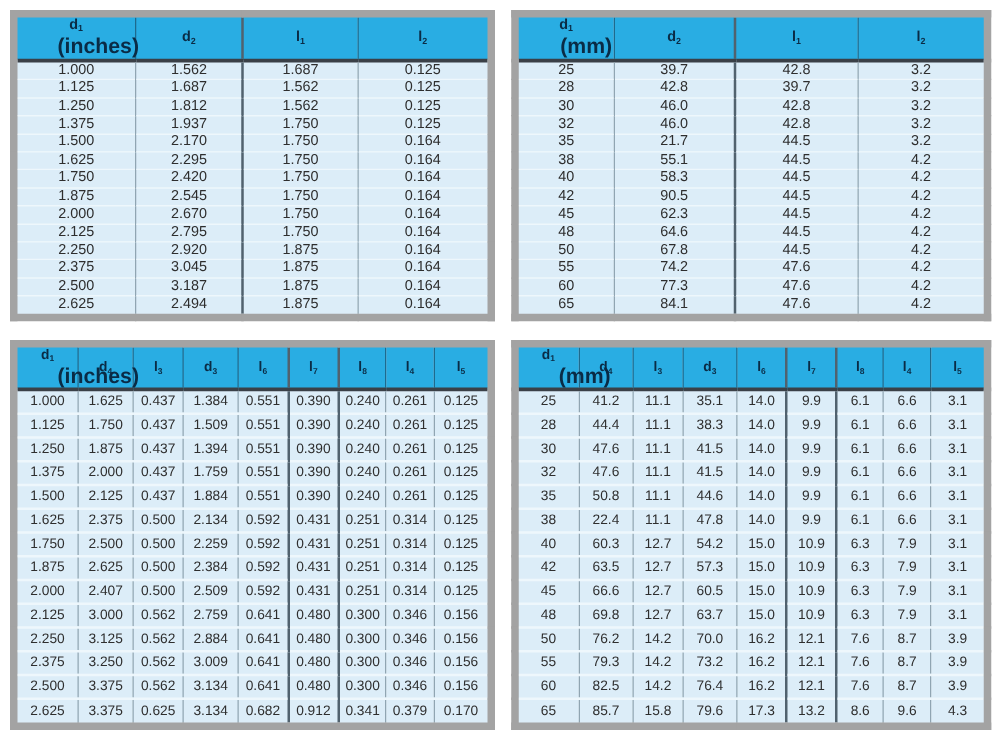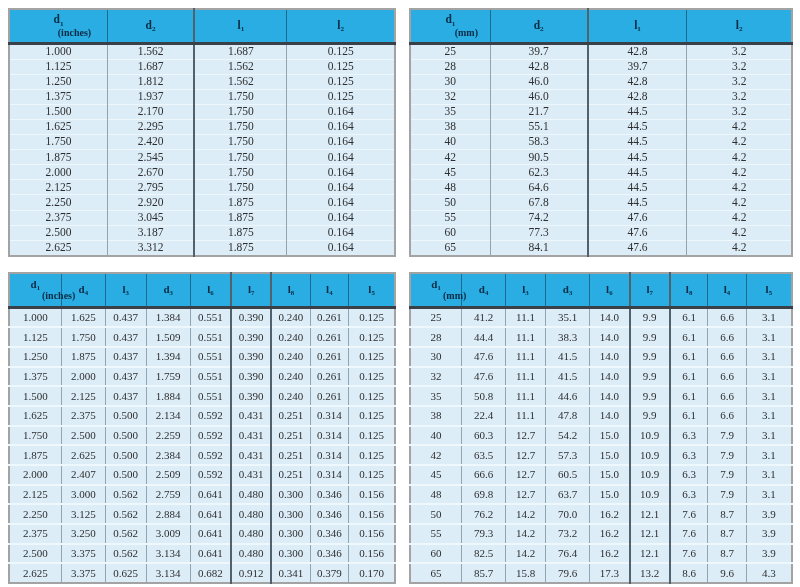--- a/index.html
+++ b/index.html
@@ -25,39 +25,38 @@
     grid-template-columns: 388px 384px;
     grid-template-rows: 249px 312px;
     column-gap: 13px;
     row-gap: 15px;
   }
   table {
     border-collapse: collapse;
     table-layout: fixed;
     width: 100%;
     height: 100%;
-    border: 2px solid #a3a3a3;
-    font-family: Liberation Serif, serif;
+    border: 6px solid #a3a3a3;
   }
   thead tr { height: 34px; }
   th {
     background: #29ade3;
     color: #0a2b45;
     font-size: 11.5px;
     font-weight: bold;
     text-align: center;
     vertical-align: middle;
     padding: 0;
     line-height: 1.15;
     border-left: 1px solid #1d6astray86;
     border-left: 1px solid #1d6a8e;
     border-bottom: 3px solid #3a4047;
   }
   th:first-child { border-left: none; }
-  th .note { font-size: 10px; font-weight: bold; padding-left: 32px; }
+  th .note { font-size: 17px; font-weight: bold; padding-left: 32px; }
   sub {
     font-size: 0.62em;
     vertical-align: baseline;
     position: relative;
     top: 0.3em;
   }
   td {
     background: #dcedf8;
     color: #2e2e2e;
     font-size: 11.5px;
@@ -175,21 +174,21 @@
             <td>0.164</td>
           </tr>
           <tr>
             <td>2.500</td>
             <td>3.187</td>
             <td>1.875</td>
             <td>0.164</td>
           </tr>
           <tr>
             <td>2.625</td>
-            <td>3.312</td>
+            <td>2.494</td>
             <td>1.875</td>
             <td>0.164</td>
           </tr>
         </tbody>
       </table>
     <table class="t-main">
         <colgroup>
           <col style="width: 21%;">
           <col style="width: 25.5%;">
           <col style="width: 26%;">

